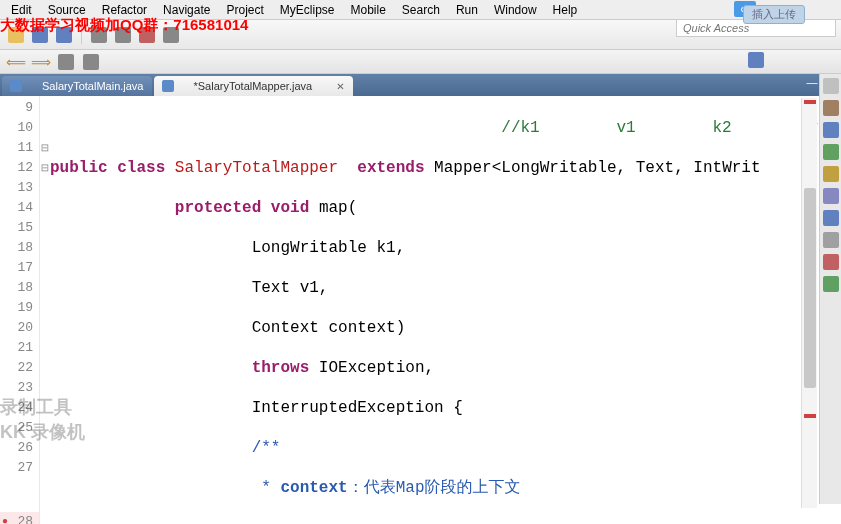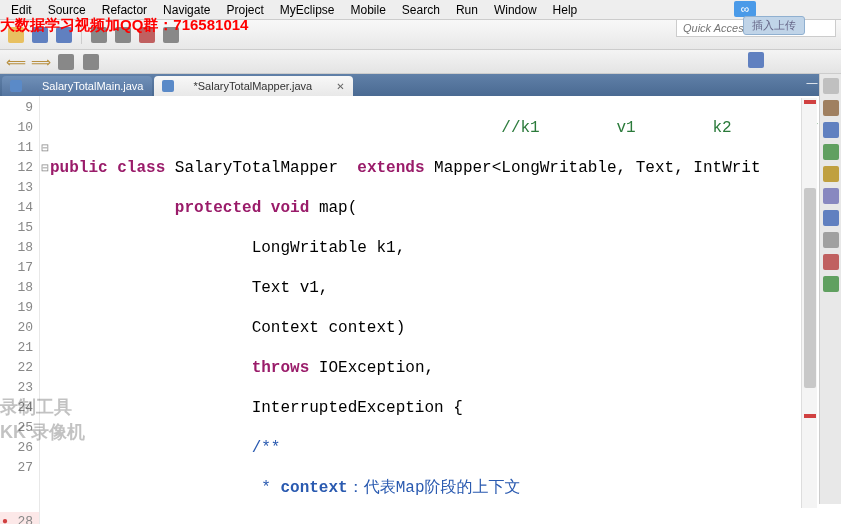--- a/index.html
+++ b/index.html
@@ -161,21 +161,21 @@
       padding-top: 2px;
       font-family: Consolas, "Courier New", monospace;
       font-size: 16px;
       line-height: 20px;
       white-space: pre;
       overflow: hidden;
       color: #000;
     }
     .code-line { height: 20px; }
     .kw { color: #9a1c6a; font-weight: bold; }
-    .cls { color: #000000; }
+    .cls { color: #b91c1c; }
     .comment { color: #2a7a3a; }
     .comment-blue { color: #2a5ab0; }
     .annot { color: #7a7a7a; }
     .right-panel {
       position: absolute;
       right: 0;
       top: 74px;
       width: 22px;
       height: 430px;
       background: #e8e8e8;
@@ -258,21 +258,21 @@
       border-radius: 2px;
       display: flex;
       align-items: center;
       justify-content: center;
       color: #fff;
       font-size: 12px;
     }
     .upload-btn {
       position: absolute;
       right: 36px;
-      top: 16px;
+      top: 5px;
       padding: 1px 8px;
       background: #c0d4e8;
       border: 1px solid #90b0d0;
       border-radius: 3px;
       font-size: 11px;
       color: #668;
     }
   </style>
 </head>
 <body>

